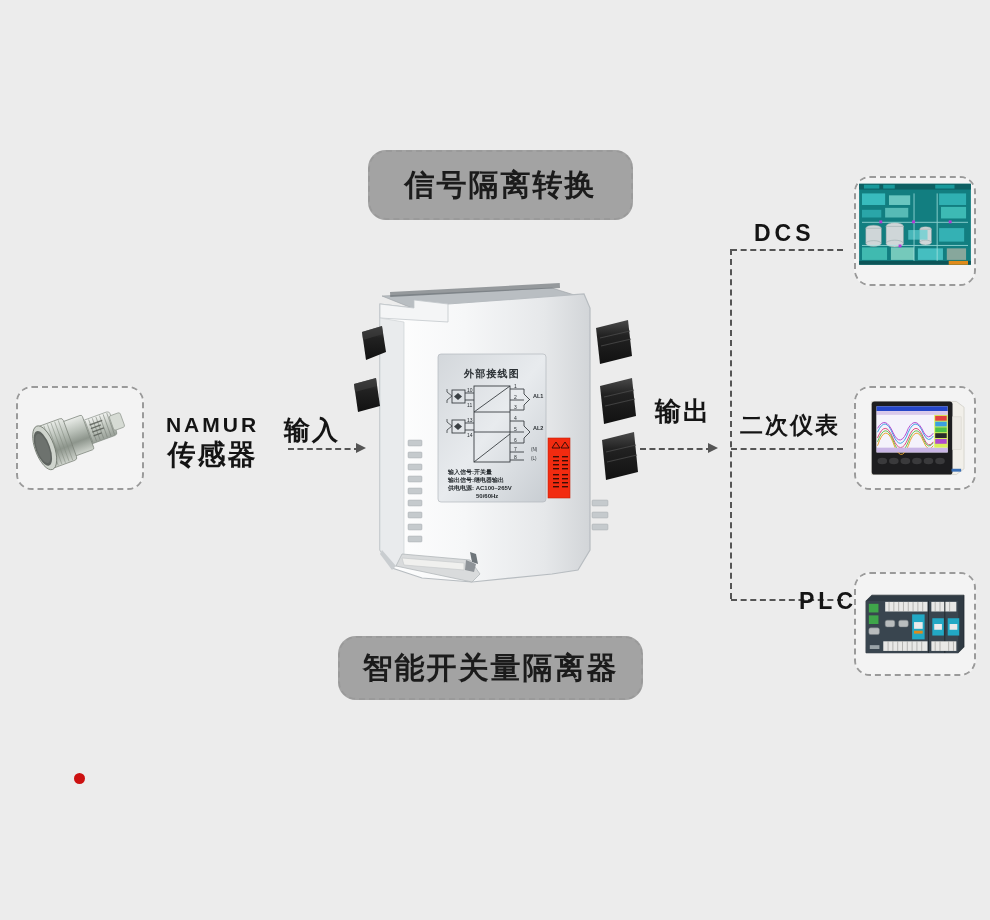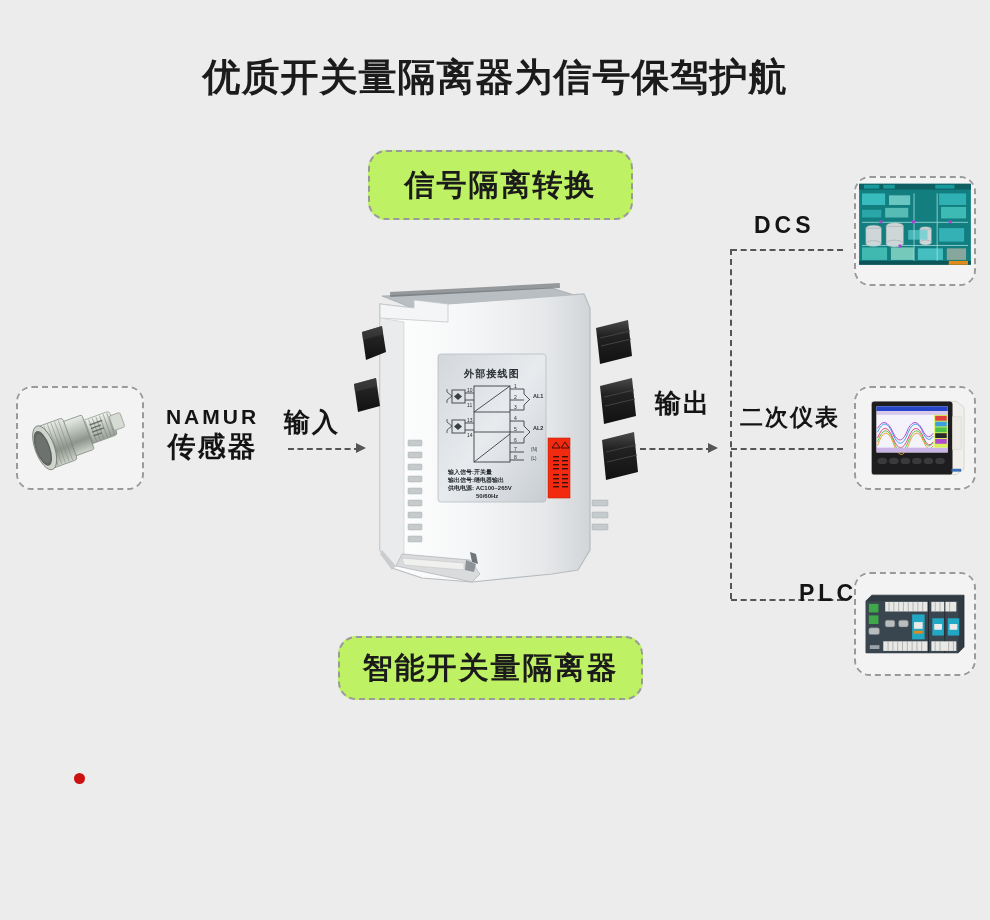--- a/index.html
+++ b/index.html
@@ -17,21 +17,21 @@
     text-align: center;
     font-size: 38px; font-weight: 700; letter-spacing: 1px;
     color: #1b1b1b;
   }
 
   
   .dashbox {
     position: absolute;
     border: 2px dashed #9a9a9a;
     border-radius: 18px;
-    background: #bef264;
+    background: #a3a3a3;
     display: flex; align-items: center; justify-content: center;
     font-size: 30px; font-weight: 700; color: #1b1b1b;
     letter-spacing: 2px;
   }
   #box-top    { left: 368px; top: 150px; width: 265px; height: 70px; }
   #box-bottom { left: 338px; top: 636px; width: 305px; height: 64px; }
 
   
   .imgframe {
     position: absolute;
@@ -39,21 +39,21 @@
     border-radius: 16px;
     background: #f3f3f3;
     overflow: hidden;
   }
   #frame-sensor { left: 16px; top: 386px; width: 128px; height: 104px; }
   #frame-dcs    { left: 854px; top: 176px; width: 122px; height: 110px; }
   #frame-rec    { left: 854px; top: 386px; width: 122px; height: 104px; }
   #frame-plc    { left: 854px; top: 572px; width: 122px; height: 104px; }
 
   
-  .lbl { position: absolute; color: #141414; font-weight: 700; }
+  .lbl { position: absolute; color: #141414; font-weight: 700; margin-top: 8px; }
   #lbl-namur {
     left: 150px; top: 402px; width: 125px; text-align: center;
     font-size: 21px; letter-spacing: 3px; line-height: 30px;
   }
   #lbl-namur .cn { font-size: 28px; letter-spacing: 2px; }
   #lbl-input  { left: 284px; top: 405px; font-size: 26px; letter-spacing: 2px; }
   #lbl-output { left: 655px; top: 386px; font-size: 26px; letter-spacing: 2px; }
   #lbl-dcs    { left: 754px; top: 212px; font-size: 23px; letter-spacing: 4px; }
   #lbl-sec    { left: 740px; top: 402px; font-size: 23px; letter-spacing: 2px; }
   #lbl-plc    { left: 799px; top: 580px; font-size: 23px; letter-spacing: 4px; }
@@ -100,21 +100,20 @@
     position: absolute; left: 95px; top: 760px; width: 868px;
     font-size: 22px; line-height: 44px; color: #1a1a1a;
     font-weight: 400; letter-spacing: 0.5px;
   }
 </style>
 </head>
 <body>
 
 <div id="root">
 
-  <div class="title">优质开关量隔离器为信号保驾护航</div>
 
   <div class="dashbox" id="box-top">
     <span>信号隔离转换</span>
   </div>
 
   <div class="dashbox" id="box-bottom">
     <span>智能开关量隔离器</span>
   </div>
 
   <div class="imgframe" id="frame-sensor">

